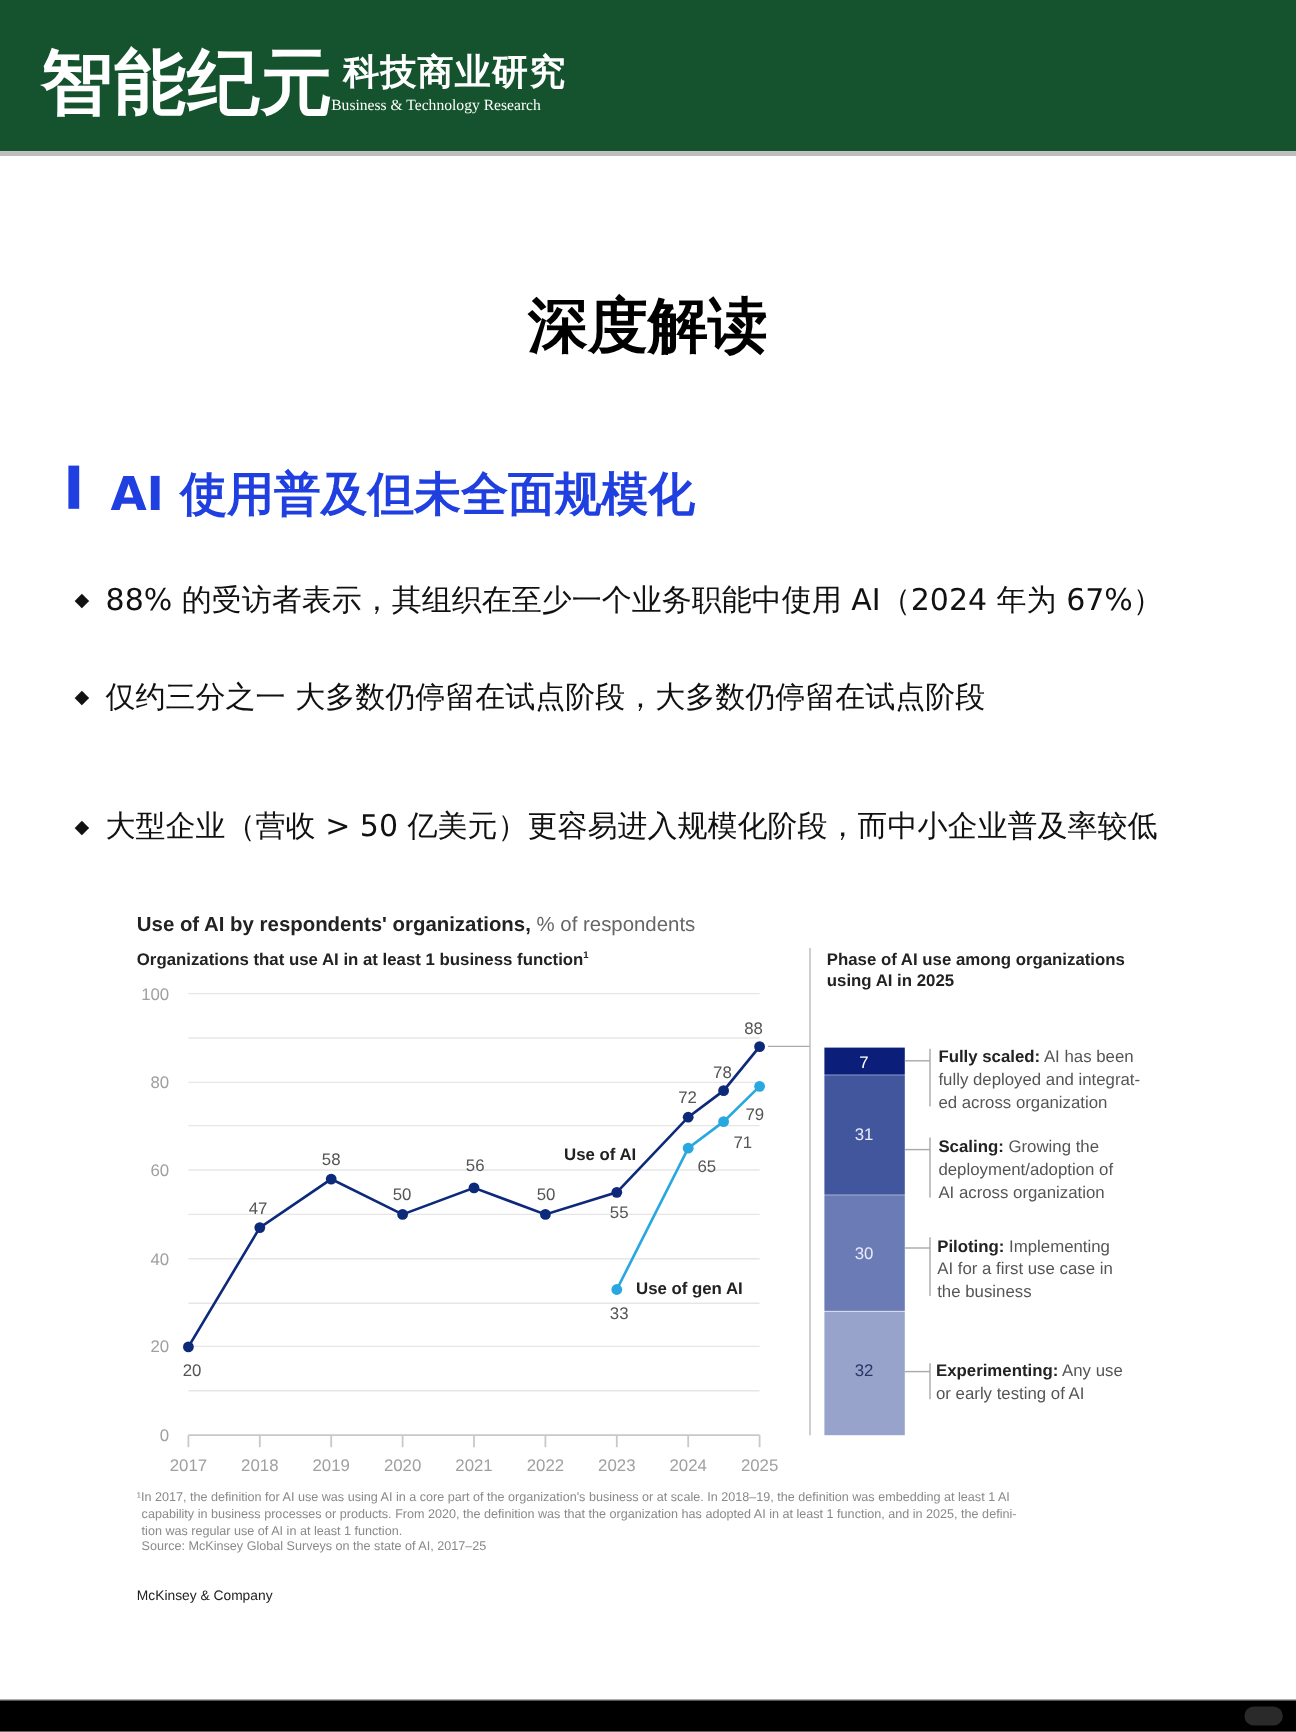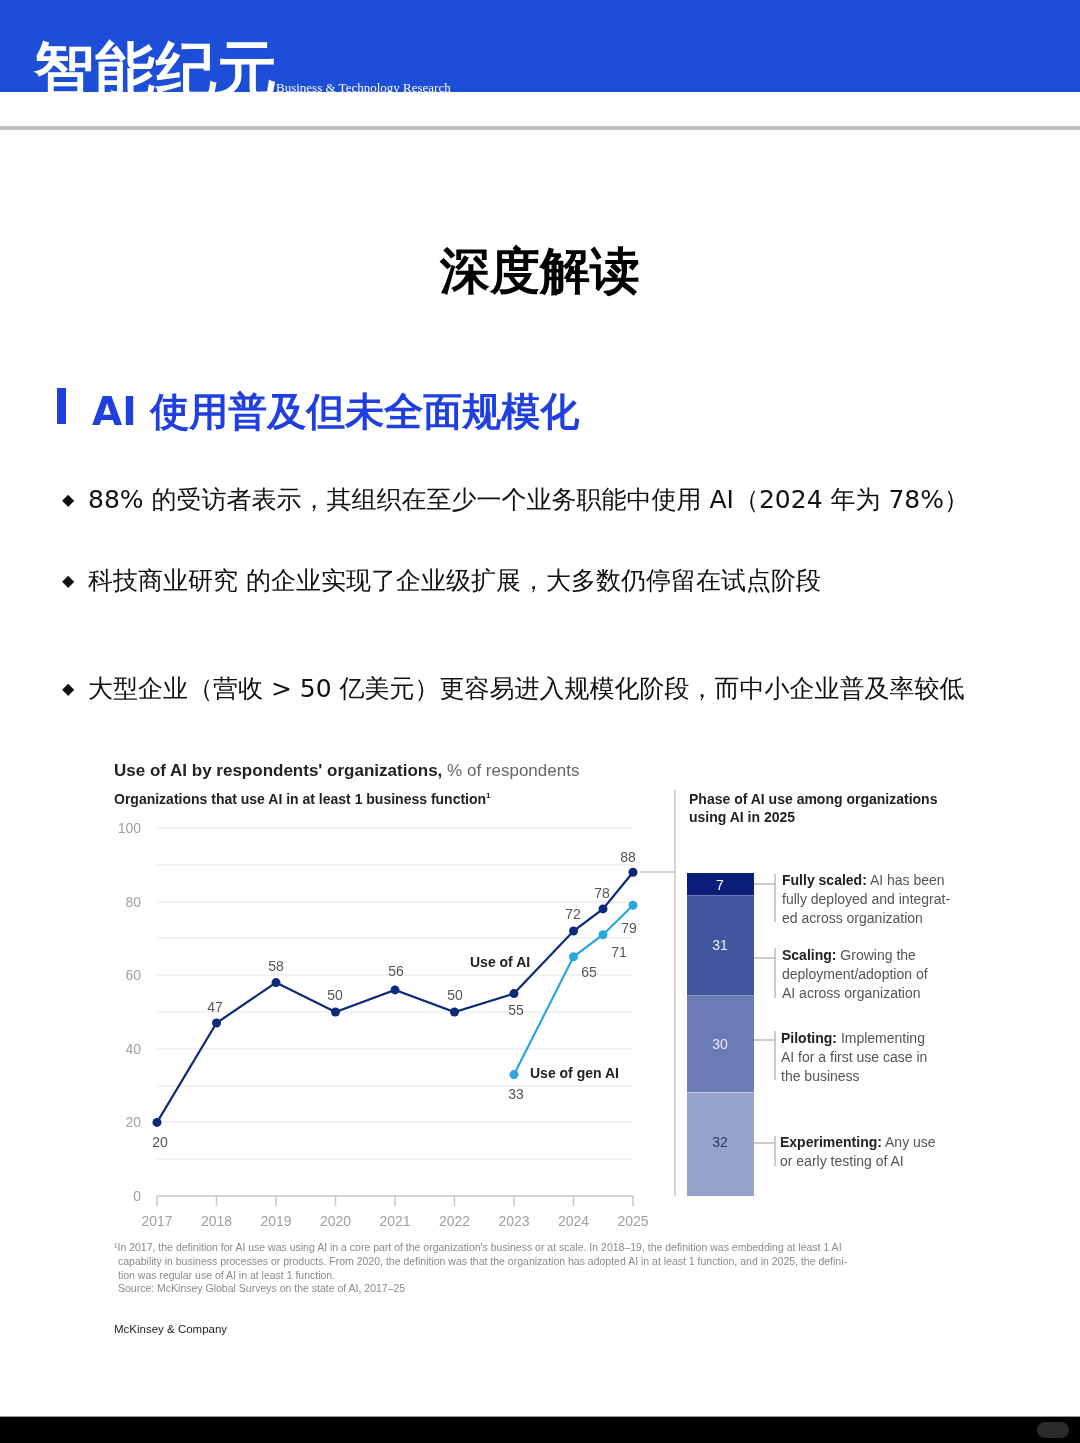--- a/index.html
+++ b/index.html
@@ -1,51 +1,52 @@
 <!DOCTYPE html>
 <html><head>
 <meta charset="utf-8">
 <style>
   html,body{margin:0;padding:0;}
   body{width:1080px;height:1443px;position:relative;background:#ffffff;overflow:hidden;font-family:"Liberation Sans","DejaVu Sans",sans-serif;color:#111;}
-  .header{position:absolute;left:0;top:0;width:1080px;height:92px;background:#1d4ed8;}
+  .header{position:absolute;left:0;top:0;width:1080px;height:126px;background:#14532d;}
   .header-line{position:absolute;left:0;top:126px;width:1080px;height:4px;background:#bdbdbd;}
   .brand{position:absolute;left:34px;top:36px;color:#fff;font-size:60px;font-weight:bold;letter-spacing:1px;line-height:66px;font-family:"DejaVu Sans",sans-serif;}
   .brand-sub-cn{position:absolute;left:286px;top:40px;color:#fff;font-size:30px;font-weight:bold;letter-spacing:1px;font-family:"DejaVu Sans",sans-serif;}
   .brand-sub-en{position:absolute;left:276px;top:80px;color:#fff;font-size:13px;font-family:"Liberation Serif",serif;}
   .page-title{position:absolute;left:0;width:1080px;top:238px;text-align:center;font-size:50px;font-weight:bold;font-family:"DejaVu Serif",serif;color:#000;}
   .section-bar{position:absolute;left:57px;top:388px;width:9px;height:36px;background:#1f3fe0;}
   .section-title{position:absolute;left:92px;top:385px;font-size:39px;font-weight:bold;color:#1f3fe0;font-family:"DejaVu Sans",sans-serif;}
   .bullet{position:absolute;left:62px;font-size:25px;color:#111;font-family:"DejaVu Sans",sans-serif;white-space:nowrap;}
   .bullet .dot{display:inline-block;width:14px;margin-right:12px;font-size:16px;vertical-align:3px;}
   .chart-wrap{position:absolute;left:0;top:740px;width:1080px;height:620px;}
   .footer{position:absolute;left:0;top:1417px;width:1080px;height:26px;background:#000;}
   .footer-line{position:absolute;left:0;top:1416px;width:1080px;height:1px;background:#999;}
   .watermark{position:absolute;left:1037px;top:1422px;width:32px;height:16px;border-radius:8px;background:#2a2a2a;color:#555;font-size:9px;text-align:center;line-height:16px;}
   svg text{font-family:"Liberation Sans","DejaVu Sans",sans-serif;}
 </style>
 </head>
 <body>
 
 <div class="header">
   <div class="brand">智能纪元</div>
+  <div class="brand-sub-cn">科技商业研究</div>
   <div class="brand-sub-en">Business &amp; Technology Research</div>
 </div>
 <div class="header-line"></div>
 
 <div class="page-title">深度解读</div>
 
 <div class="section-bar"></div>
 <div class="section-title">AI 使用普及但未全面规模化</div>
 
 <div class="bullet" style="top:483px;">
-  <span class="dot">◆</span><span>88% 的受访者表示，其组织在至少一个业务职能中使用 AI（2024 年为 78%）</span>
+  <span class="dot">◆</span><span>88% 的受访者表示，其组织在至少一个业务职能中使用 AI（2024 年为 67%）</span>
 </div>
 <div class="bullet" style="top:564px;">
-  <span class="dot">◆</span><span>科技商业研究 的企业实现了企业级扩展，大多数仍停留在试点阶段</span>
+  <span class="dot">◆</span><span>仅约三分之一 大多数仍停留在试点阶段，大多数仍停留在试点阶段</span>
 </div>
 <div class="bullet" style="top:672px;">
   <span class="dot">◆</span><span>大型企业（营收 &gt; 50 亿美元）更容易进入规模化阶段，而中小企业普及率较低</span>
 </div>
 
 <svg class="chart-wrap" width="1080" height="620" viewBox="0 740 1080 620" xmlns="http://www.w3.org/2000/svg">
 
   <text x="114" y="776" font-size="17" fill="#222"><tspan font-weight="bold">Use of AI by respondents' organizations,</tspan><tspan fill="#666"> % of respondents</tspan></text>
   <text x="114" y="804" font-size="14" font-weight="bold" fill="#222"><tspan>Organizations that use AI in at least 1 business function</tspan><tspan font-size="8" dy="-6">1</tspan></text>
 

